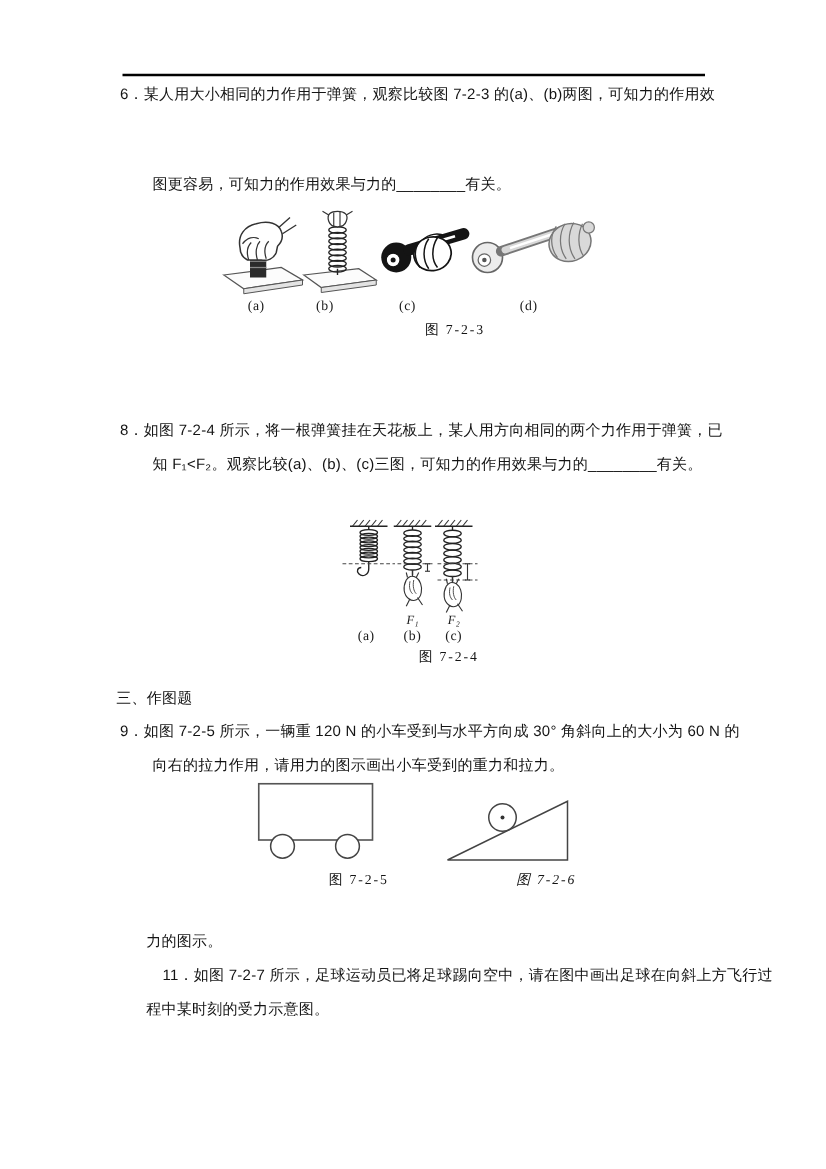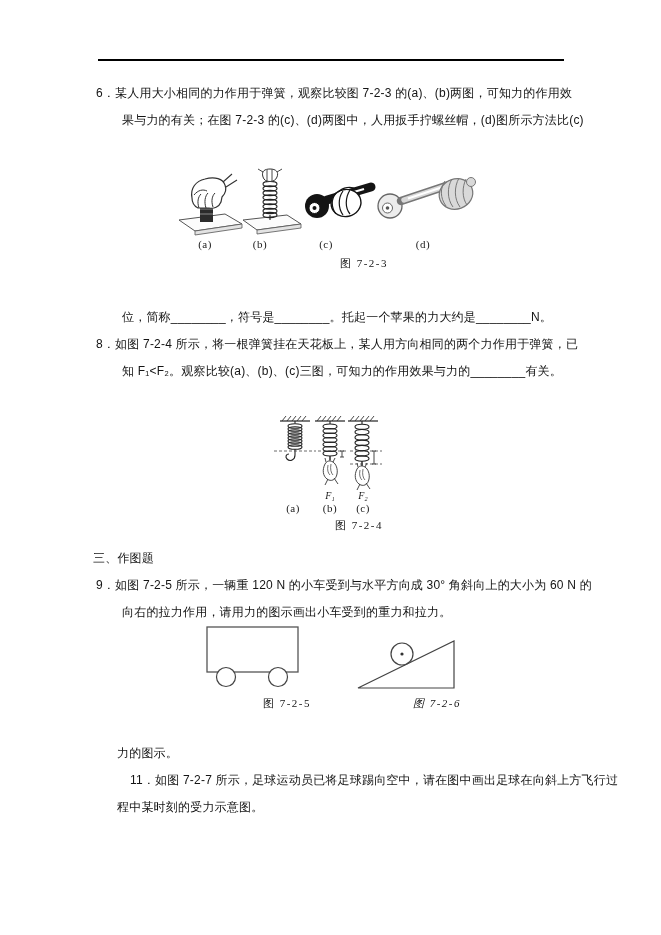--- a/index.html
+++ b/index.html
@@ -14,22 +14,22 @@
   .lbl{font-size:11px;letter-spacing:.5px;}
   .flbl{font-size:10px;font-style:italic;}
 </style>
 </head>
 <body>
 
 <div id="page">
 
   <div class="rule" style="left:98px;top:59px;width:466px;height:2px;"></div>
 
-  <div class="tl" style="left:96px;top:86px;">6．某人用大小相同的力作用于弹簧，观察比较图 7-2-3 的(a)、(b)两图，可知力的作用效</div>
-  <div class="tl" style="left:122px;top:113px;">果与力的有关；在图 7-2-3 的(c)、(d)两图中，人用扳手拧螺丝帽，(d)图所示方法比(c)</div>
+  <div class="tl" style="left:96px;top:68px;">6．某人用大小相同的力作用于弹簧，观察比较图 7-2-3 的(a)、(b)两图，可知力的作用效</div>
+  <div class="tl" style="left:122px;top:140px;">图更容易，可知力的作用效果与力的________有关。</div>
 
   <svg style="left:165px;top:168px;" width="320" height="86" viewBox="0 0 320 86">
 
     <g>
       <polygon points="14,52 60,46 77,56 30,63" fill="#fcfcfc" stroke="#555" stroke-width="1"></polygon>
       <polygon points="30,63 77,56 77,60 30,67" fill="#e3e3e3" stroke="#555" stroke-width="0.8"></polygon>
       <rect x="35" y="31" width="13" height="23" fill="#2b2b2b"></rect>
       <line x1="35" y1="36" x2="48" y2="36" stroke="#8a8a8a" stroke-width="1"></line>
       <line x1="35" y1="41" x2="48" y2="41" stroke="#8a8a8a" stroke-width="1"></line>
       <line x1="35" y1="46" x2="48" y2="46" stroke="#8a8a8a" stroke-width="1"></line>
@@ -78,21 +78,20 @@
       <path d="M280,13 C275,20 275,30 281,38 M287,11 C282,19 282,31 288,39 M294,10 C289,19 289,31 295,39 M301,11 C297,19 297,30 302,37" fill="none" stroke="#777" stroke-width="1"></path>
       <circle cx="306" cy="14" r="4.5" fill="#d9d9d9" stroke="#777" stroke-width="1"></circle>
     </g>
     <text class="lbl" x="40" y="80" text-anchor="middle">(a)</text>
     <text class="lbl" x="95" y="80" text-anchor="middle">(b)</text>
     <text class="lbl" x="161" y="80" text-anchor="middle">(c)</text>
     <text class="lbl" x="258" y="80" text-anchor="middle">(d)</text>
   </svg>
   <div class="cap" style="left:278px;top:256px;">图 7-2-3</div>
 
-  <div class="tl" style="left:122px;top:310px;">位，简称________，符号是________。托起一个苹果的力大约是________N。</div>
 
   <div class="tl" style="left:96px;top:337px;">8．如图 7-2-4 所示，将一根弹簧挂在天花板上，某人用方向相同的两个力作用于弹簧，已</div>
   <div class="tl" style="left:122px;top:364px;">知 F₁&lt;F₂。观察比较(a)、(b)、(c)三图，可知力的作用效果与力的________有关。</div>
 
   <svg style="left:270px;top:412px;" width="135" height="105" viewBox="0 0 135 105">
     <g stroke="#222" stroke-width="1.2">
       <line x1="10" y1="9" x2="40" y2="9"></line>
         <line x1="45" y1="9" x2="75" y2="9"></line>
         <line x1="78" y1="9" x2="108" y2="9"></line>
     </g>

